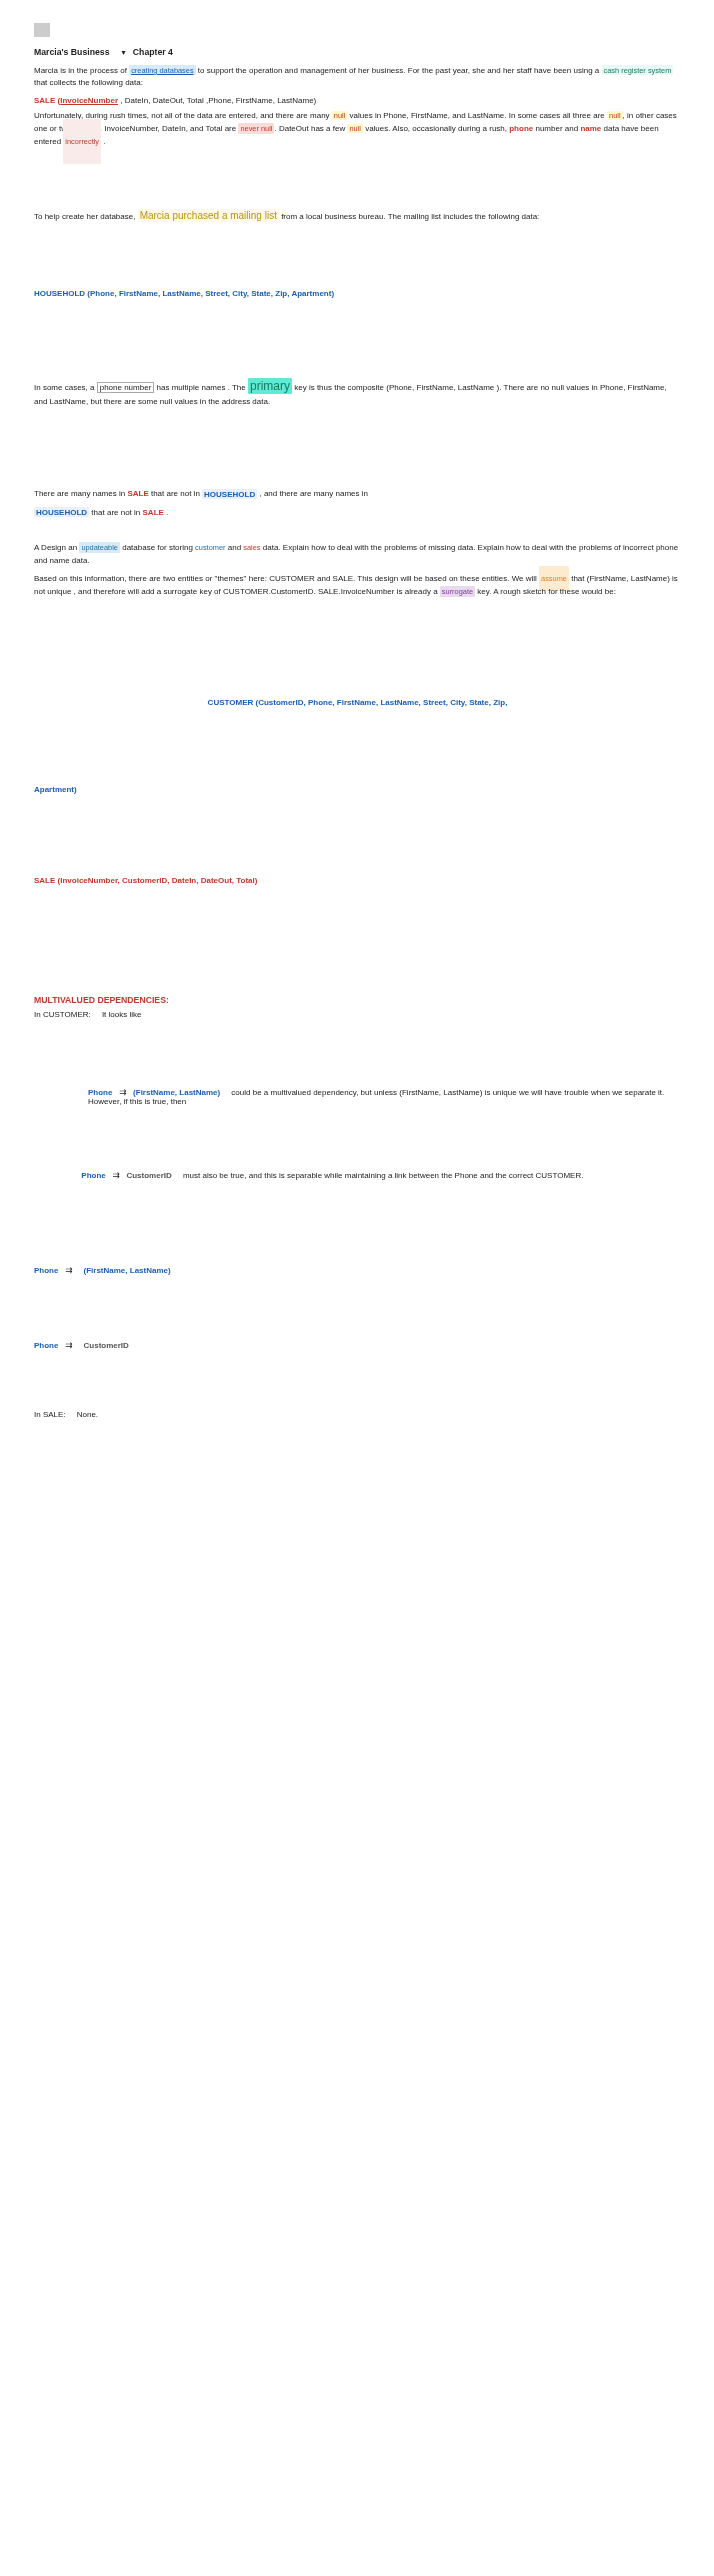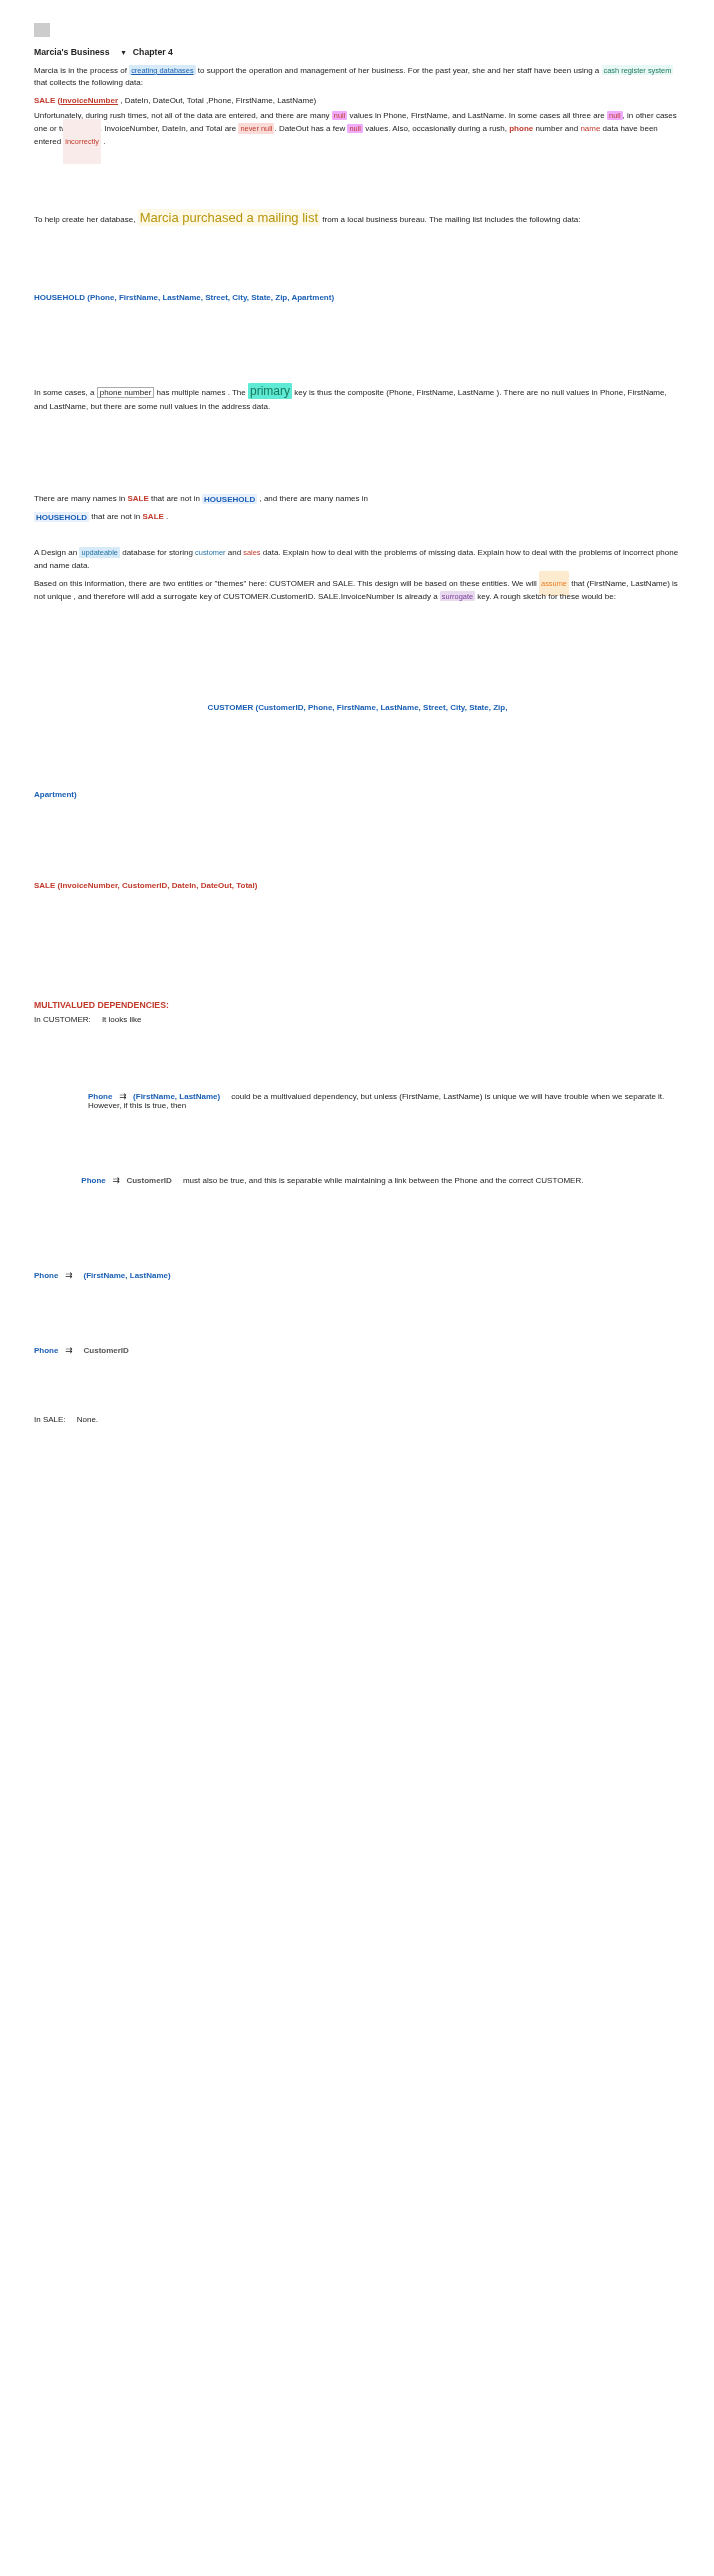--- a/index.html
+++ b/index.html
@@ -113,21 +113,21 @@
       margin: 5.4px 0 5.4px 34px;
       font-size: 8px;
     }
 
     .arrow-symbol {
       font-family: Arial;
       font-size: 8.7px;
     }
 
     .null-badge {
-      background: #f0abfc;
+      background: #fef9c3;
       color: #c0392b;
       padding: 0 2px;
       font-size: 7.4px;
       border-radius: 1.3px;
     }
 
     .never-null-badge {
       background: #fadbd8;
       color: #c0392b;
       font-size: 7.4px;
@@ -156,21 +156,21 @@
       background: #e8f8f5;
       color: #1a7a5e;
       font-size: 7.4px;
       padding: 0.7px 2px;
       border-radius: 1.3px;
     }
 
     .mailing-list-badge {
       background: #fef9e7;
       color: #b7950b;
-      font-size: 13px;
+      font-size: 10px;
       padding: 0.7px 2px;
       border-radius: 1.3px;
     }
 
     .primary-badge {
       background: #5eead4;
       color: #1a7a5e;
       font-size: 12px;
       padding: 0.7px 2px;
       border-radius: 1.3px;
@@ -210,21 +210,21 @@
       font-size: 7.4px;
     }
 
     .phone-highlight {
       color: #c0392b;
       font-weight: bold;
     }
 
     .name-highlight {
       color: #c0392b;
-      font-weight: normal;
+      font-weight: bold;
     }
   </style>
 </head>
 <body>
 
 <div class="page-container">
 
   <div class="logo-area">
     <span class="logo-img"></span>
   </div>

